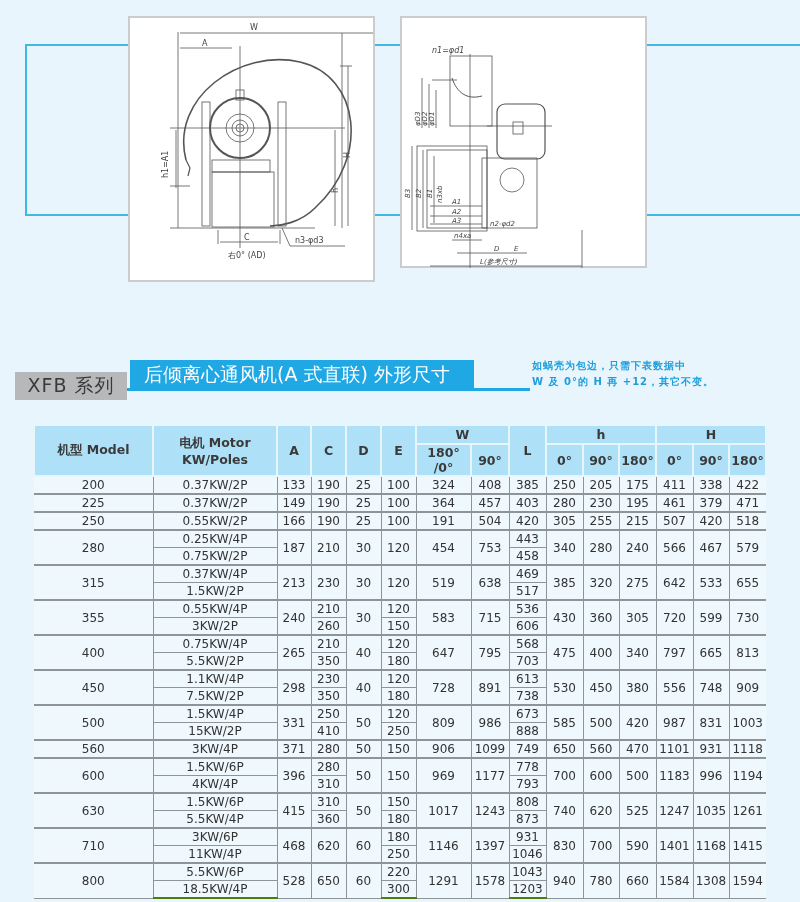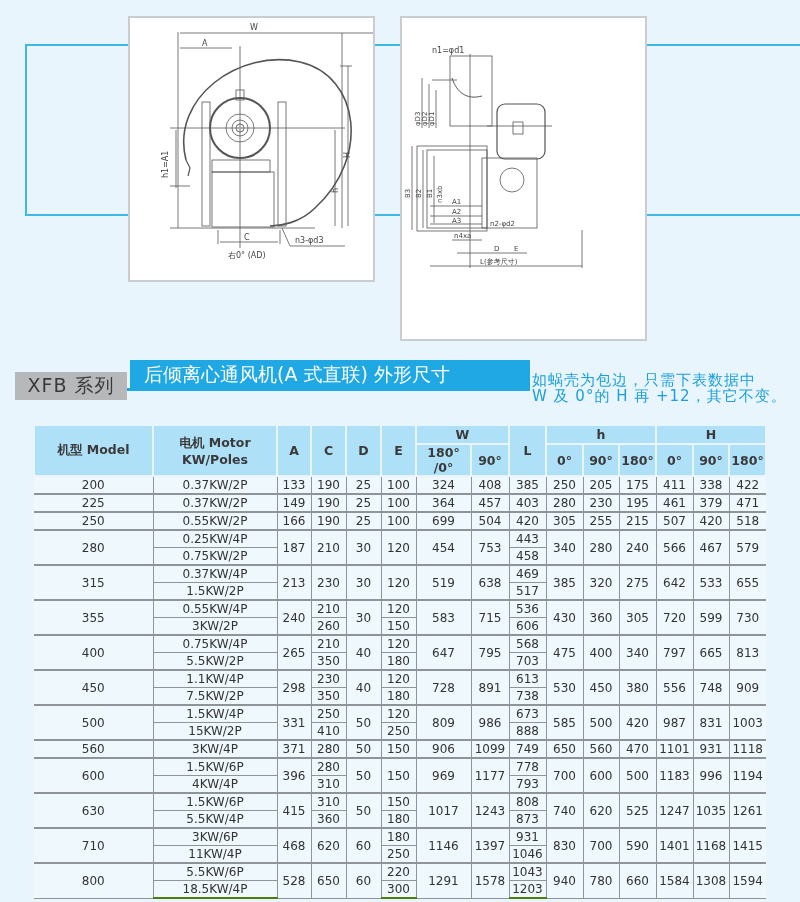--- a/index.html
+++ b/index.html
@@ -17,28 +17,28 @@
   .drawing-panel svg { position:absolute; left:0; top:0; }
   .drawing-panel text { font-family:"DejaVu Sans", sans-serif; fill:#444; }
 
   .banner { position:absolute; top:360px; left:15px; height:30px; }
   .banner-grey {
     position:absolute; left:0; top:12px; width:112px; height:28px;
     background:#b7b8ba; color:#3a3a3a; font-size:19px; letter-spacing:1px;
     display:flex; align-items:center; justify-content:center;
   }
   .banner-blue {
-    position:absolute; left:115px; top:0; width:400px; height:30px;
+    position:absolute; left:115px; top:0; width:344px; height:30px;
     background:#1fa8e4; color:#fff; font-size:19px;
     display:flex; align-items:center; padding-left:14px; box-sizing:border-box;
   }
   .banner-underline { position:absolute; left:10px; top:28px; width:505px; height:3px; background:#1fa8e4; }
   .banner-note {
-    position:absolute; left:532px; top:372px; width:268px;
-    color:#1c9fdc; font-size:15px; font-weight:normal; line-height:16px; letter-spacing:1px;
+    position:absolute; left:532px; top:358px; width:268px;
+    color:#1c9fdc; font-size:10px; font-weight:bold; line-height:16px; letter-spacing:1px;
   }
 
   table.spec {
     position:absolute; left:33px; top:424px;
     border-collapse:collapse; table-layout:fixed;
     font-size:12px; color:#333;
   }
   table.spec th {
     background:#aee0f8; color:#3a3a3a; font-weight:bold; font-size:12.5px;
     border:2px solid #e8f5fc; padding:0; text-align:center;
@@ -110,21 +110,21 @@
     <text x="72" y="28" font-size="8">A</text>
     <text x="220" y="140" font-size="8" transform="rotate(-90 220 140)">H</text>
     <text x="208" y="175" font-size="8" transform="rotate(-90 208 175)">h</text>
     <text x="38" y="160" font-size="8" transform="rotate(-90 38 160)">h1=A1</text>
     <text x="114" y="222" font-size="8">C</text>
     <text x="165" y="225" font-size="8">n3-φd3</text>
     <text x="98" y="240" font-size="8">右0° (AD)</text>
   </svg>
 </div>
 
-<div class="drawing-panel" style="left:400px; top:16px; width:247px; height:325px;">
+<div class="drawing-panel" style="left:400px; top:16px; width:247px; height:252px;font-style:italic;">
   <svg width="243" height="262" viewBox="0 0 243 262">
     <g stroke="#555" fill="none" stroke-width="0.8">
 
       <rect x="48" y="38" width="42" height="70"></rect>
       <line x1="68" y1="36" x2="68" y2="250"></line>
       <path d="M 50 60 C 55 75, 65 82, 80 78" stroke-width="1"></path>
       <line x1="30" y1="62" x2="55" y2="62"></line>
 
       <rect x="95" y="86" width="48" height="55" rx="8" stroke-width="1.2"></rect>
       <rect x="111" y="104" width="10" height="12"></rect>
@@ -258,21 +258,21 @@
         <td>379</td>
         <td class="last">471</td>
       </tr>
       <tr class="top-border">
         <td class="first">250</td>
         <td>0.55KW/2P</td>
         <td>166</td>
         <td>190</td>
         <td>25</td>
         <td>100</td>
-        <td>699</td>
+        <td>191</td>
         <td>504</td>
         <td>420</td>
         <td>305</td>
         <td>255</td>
         <td>215</td>
         <td>507</td>
         <td>420</td>
         <td class="last">518</td>
       </tr>
       <tr class="top-border">

